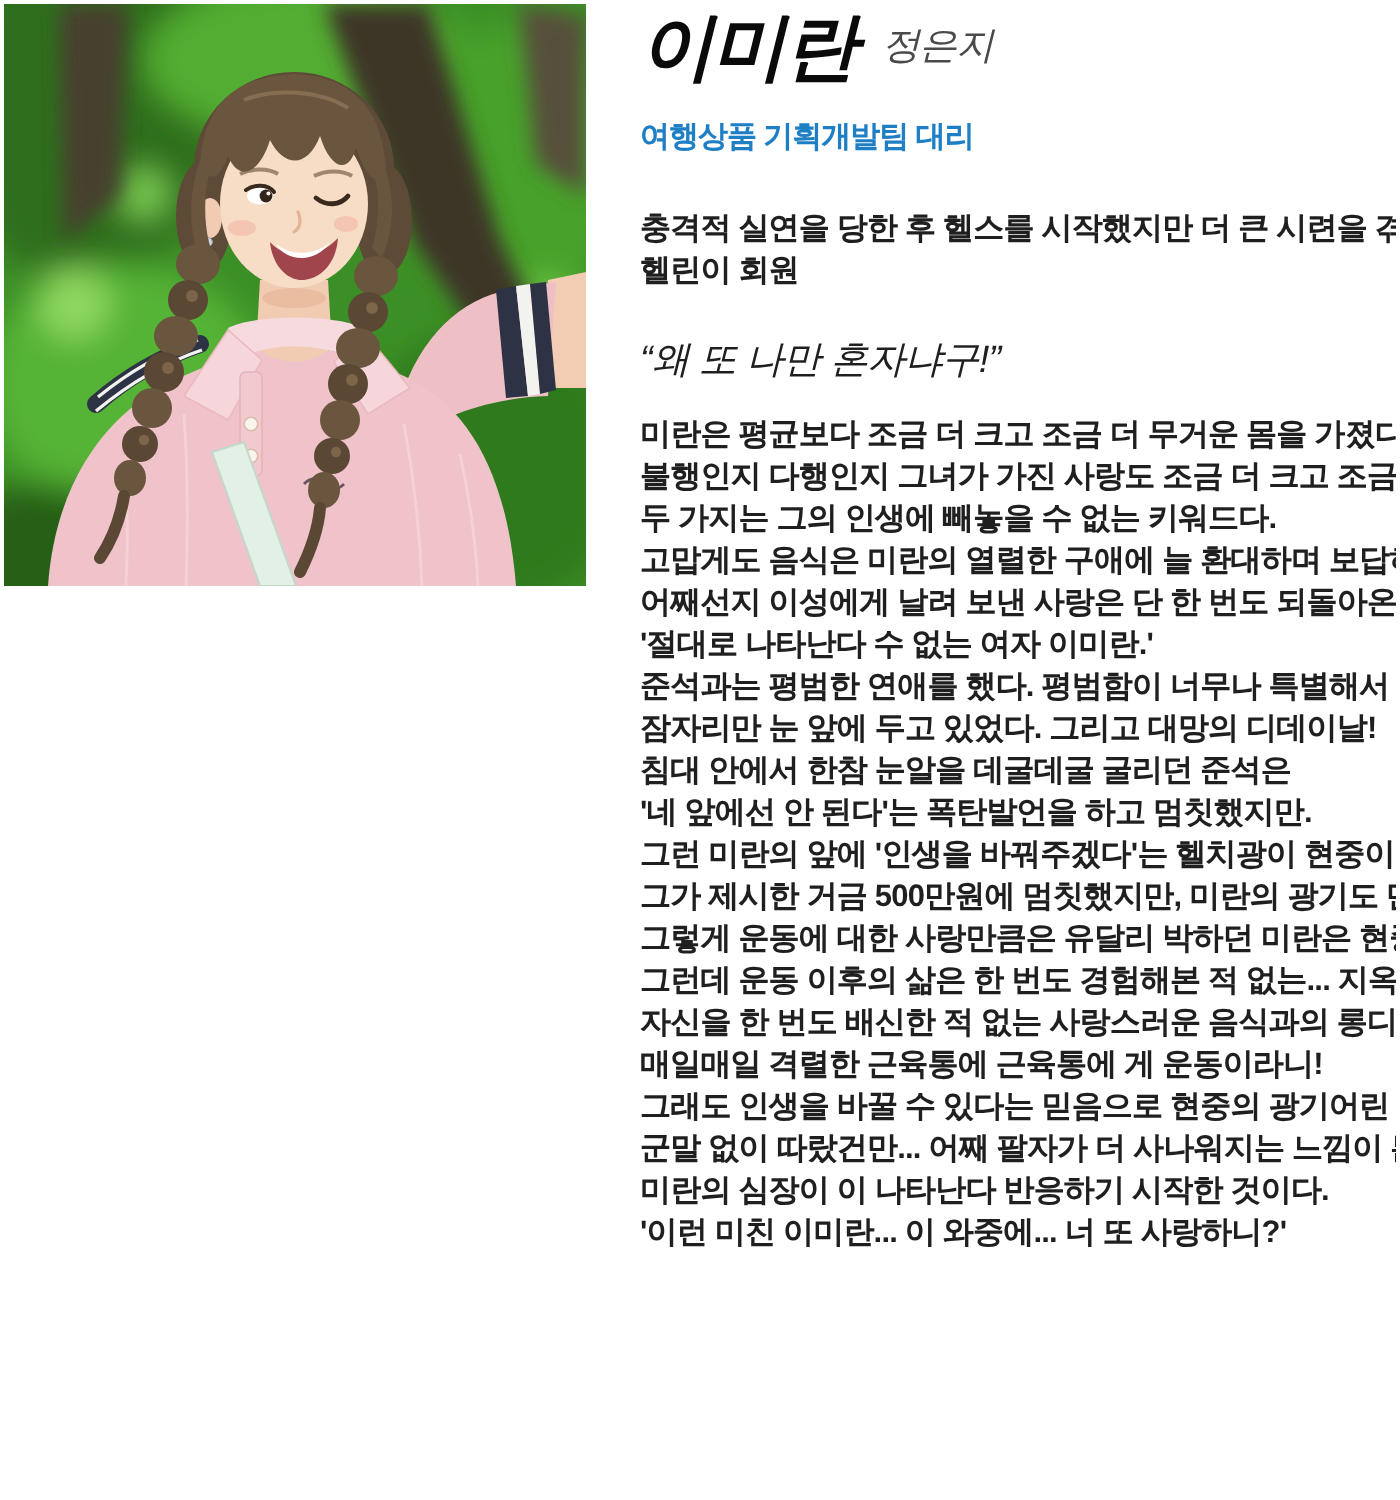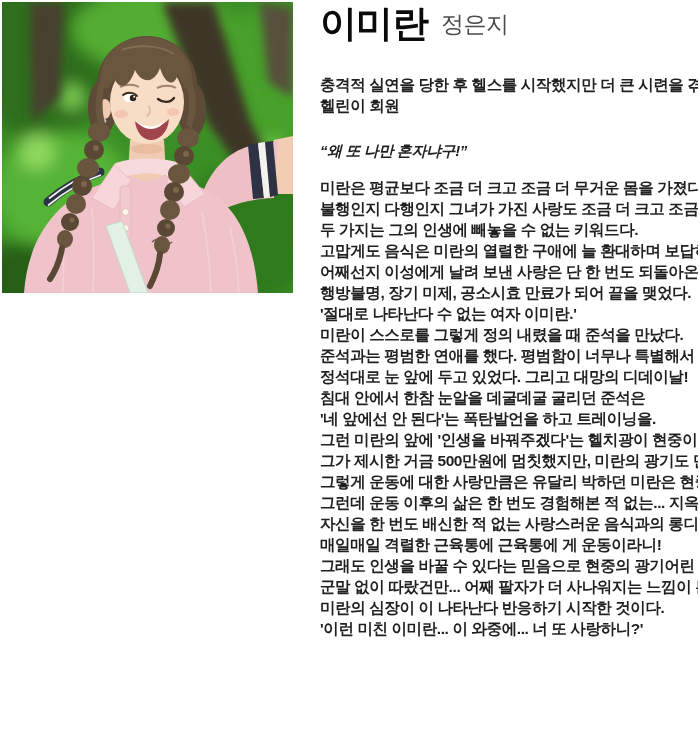--- a/index.html
+++ b/index.html
@@ -15,39 +15,39 @@
     position:absolute;left:2px;top:2px;width:291px;height:291px;
     overflow:hidden;background:#3c8f26;
   }
   .photo-wrap svg{display:block;}
   .content{
     position:absolute;left:320px;top:0;width:378px;height:750px;
     overflow:hidden;
   }
   .title-row{
     display:flex;align-items:center;gap:13px;
-    margin-top:0;line-height:48px;height:48px;white-space:nowrap;
+    margin-top:0;line-height:48px;height:48px;white-space:nowrap;font-style:italic;
   }
   .char-name{
     font-size:37px;font-weight:800;color:var(--name-text,#0a0a0a);
     letter-spacing:-1px;
   }
   .actor-name{
-    font-size:23px;font-weight:400;color:var(--actor-text,#4a4a4a);
+    font-size:19px;font-weight:400;color:var(--actor-text,#4a4a4a);
     letter-spacing:-0.5px;
   }
   .role{
     margin-top:12px;
     font-size:15px;font-weight:700;color:var(--accent,#1f7fc4);
     letter-spacing:-0.5px;line-height:18px;white-space:nowrap;
   }
   .intro{margin-top:26px;}
   .quote{
     margin-top:24px;
-    font-size:15px;font-weight:700;font-style:italic;
+    font-size:19px;font-weight:400;font-style:italic;
     letter-spacing:-0.4px;line-height:21px;white-space:nowrap;
   }
   .desc{margin-top:16px;}
   .intro .line,.desc .line{
     font-size:15.5px;font-weight:700;letter-spacing:-0.4px;
     line-height:21px;white-space:nowrap;
   }
 </style>
 </head>
 <body>
@@ -169,38 +169,37 @@
         <circle cx="166" cy="224" r="2.6" fill="#7d6549"></circle>
       </g>
     </svg>
   </div>
 
   <div class="content">
     <div class="title-row">
       <span class="char-name">이미란</span>
       <span class="actor-name">정은지</span>
     </div>
+    <div class="role">여행상품 기획개발팀 대리</div>
     <div class="intro">
         <div class="line">충격적 실연을 당한 후 헬스를 시작했지만 더 큰 시련을 겪게 되는 '무근(筋)본'</div>
         <div class="line">헬린이 회원</div>
       </div>
     <div class="quote">“왜 또 나만 혼자냐구!”</div>
     <div class="desc">
         <div class="line">미란은 평균보다 조금 더 크고 조금 더 무거운 몸을 가졌다.</div>
         <div class="line">불행인지 다행인지 그녀가 가진 사랑도 조금 더 크고 조금 더 무겁다.</div>
         <div class="line">두 가지는 그의 인생에 빼놓을 수 없는 키워드다.</div>
         <div class="line">고맙게도 음식은 미란의 열렬한 구애에 늘 환대하며 보답하지만,</div>
         <div class="line">어째선지 이성에게 날려 보낸 사랑은 단 한 번도 되돌아온 적 없이</div>
-        <div class="line">행방불명, 장기 미제, 공소시효 만료가 되어 끝을 맺었다.</div>
         <div class="line">'절대로 나타난다 수 없는 여자 이미란.'</div>
-        <div class="line">미란이 스스로를 그렇게 정의 내렸을 때 준석을 만났다.</div>
         <div class="line">준석과는 평범한 연애를 했다. 평범함이 너무나 특별해서 미란은 행복했다.</div>
-        <div class="line">정석대로 눈 앞에 두고 있었다. 그리고 대망의 디데이날!</div>
+        <div class="line">잠자리만 눈 앞에 두고 있었다. 그리고 대망의 디데이날!</div>
         <div class="line">침대 안에서 한참 눈알을 데굴데굴 굴리던 준석은</div>
-        <div class="line">'네 앞에선 안 된다'는 폭탄발언을 하고 트레이닝을.</div>
+        <div class="line">'네 앞에선 안 된다'는 폭탄발언을 하고 멈칫했지만.</div>
         <div class="line">그런 미란의 앞에 '인생을 바꿔주겠다'는 헬치광이 현중이 나타난다.</div>
         <div class="line">그가 제시한 거금 500만원에 멈칫했지만, 미란의 광기도 만만치 않은 상태.</div>
         <div class="line">그렇게 운동에 대한 사랑만큼은 유달리 박하던 미란은 현중의 회원이 된다.</div>
         <div class="line">그런데 운동 이후의 삶은 한 번도 경험해본 적 없는... 지옥이다.</div>
         <div class="line">자신을 한 번도 배신한 적 없는 사랑스러운 음식과의 롱디와</div>
         <div class="line">매일매일 격렬한 근육통에 근육통에 게 운동이라니!</div>
         <div class="line">그래도 인생을 바꿀 수 있다는 믿음으로 현중의 광기어린 트레이닝을</div>
         <div class="line">군말 없이 따랐건만... 어째 팔자가 더 사나워지는 느낌이 든다.</div>
         <div class="line">미란의 심장이 이 나타난다 반응하기 시작한 것이다.</div>
         <div class="line">'이런 미친 이미란... 이 와중에... 너 또 사랑하니?'</div>

